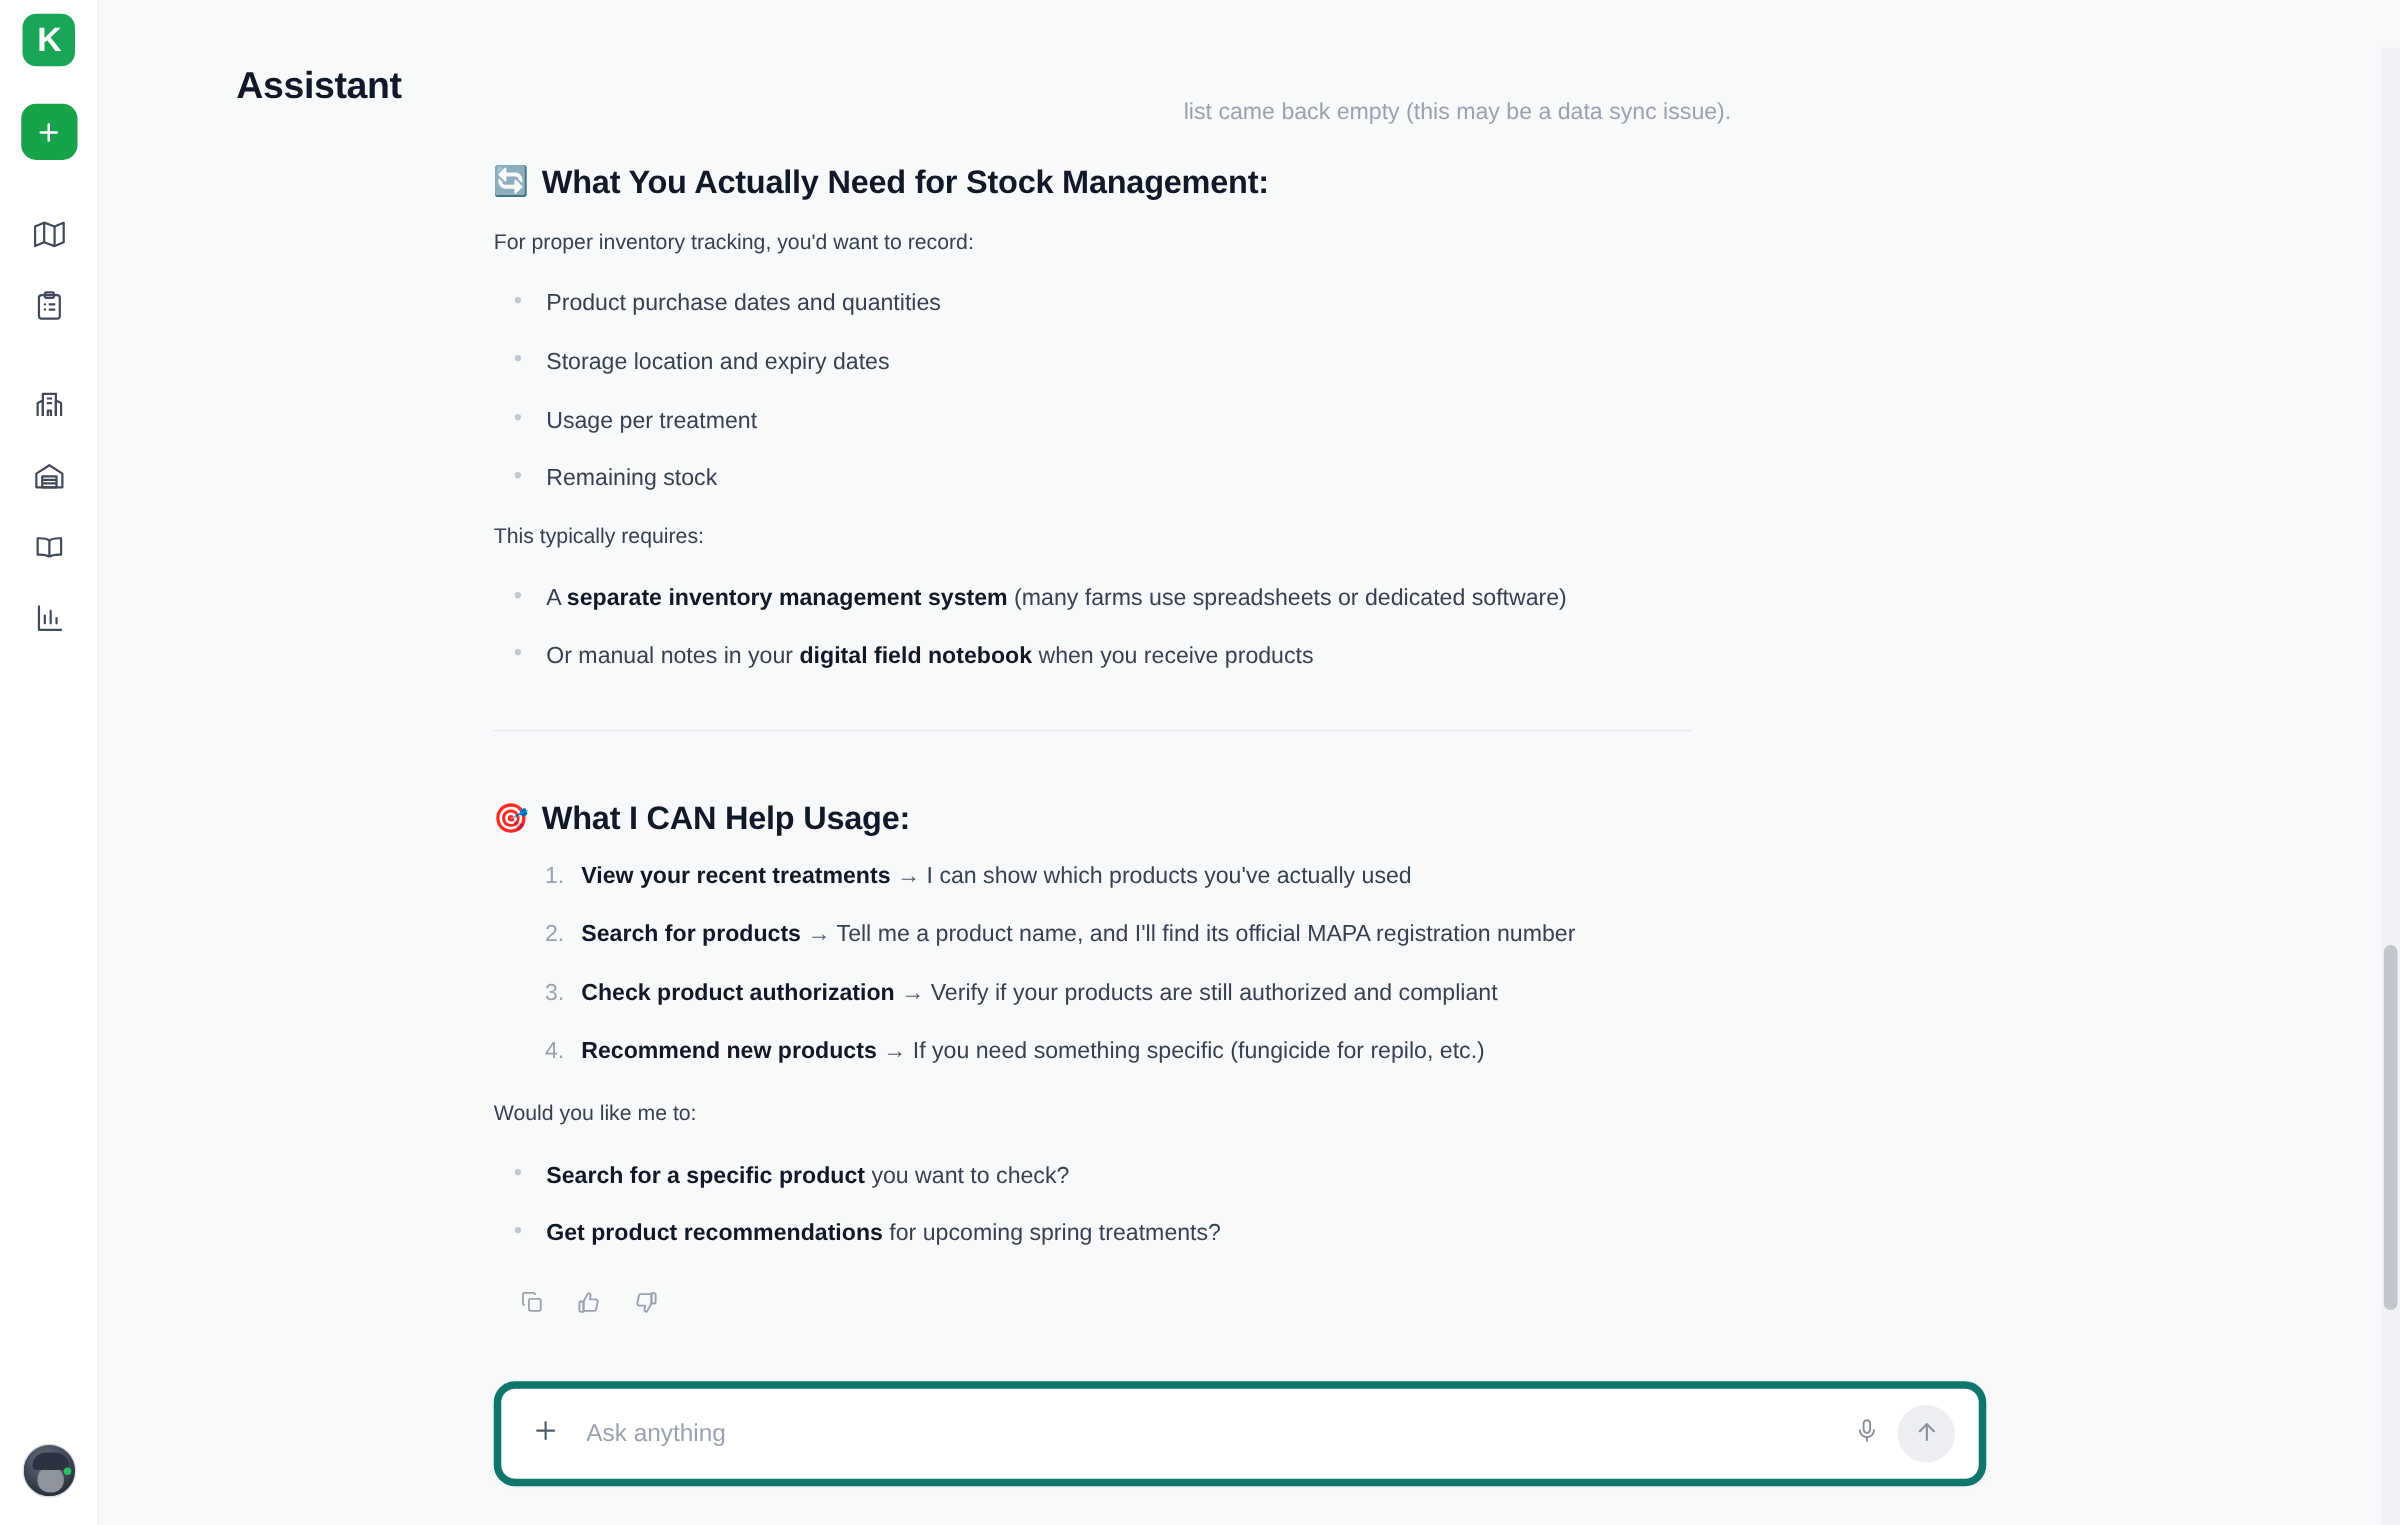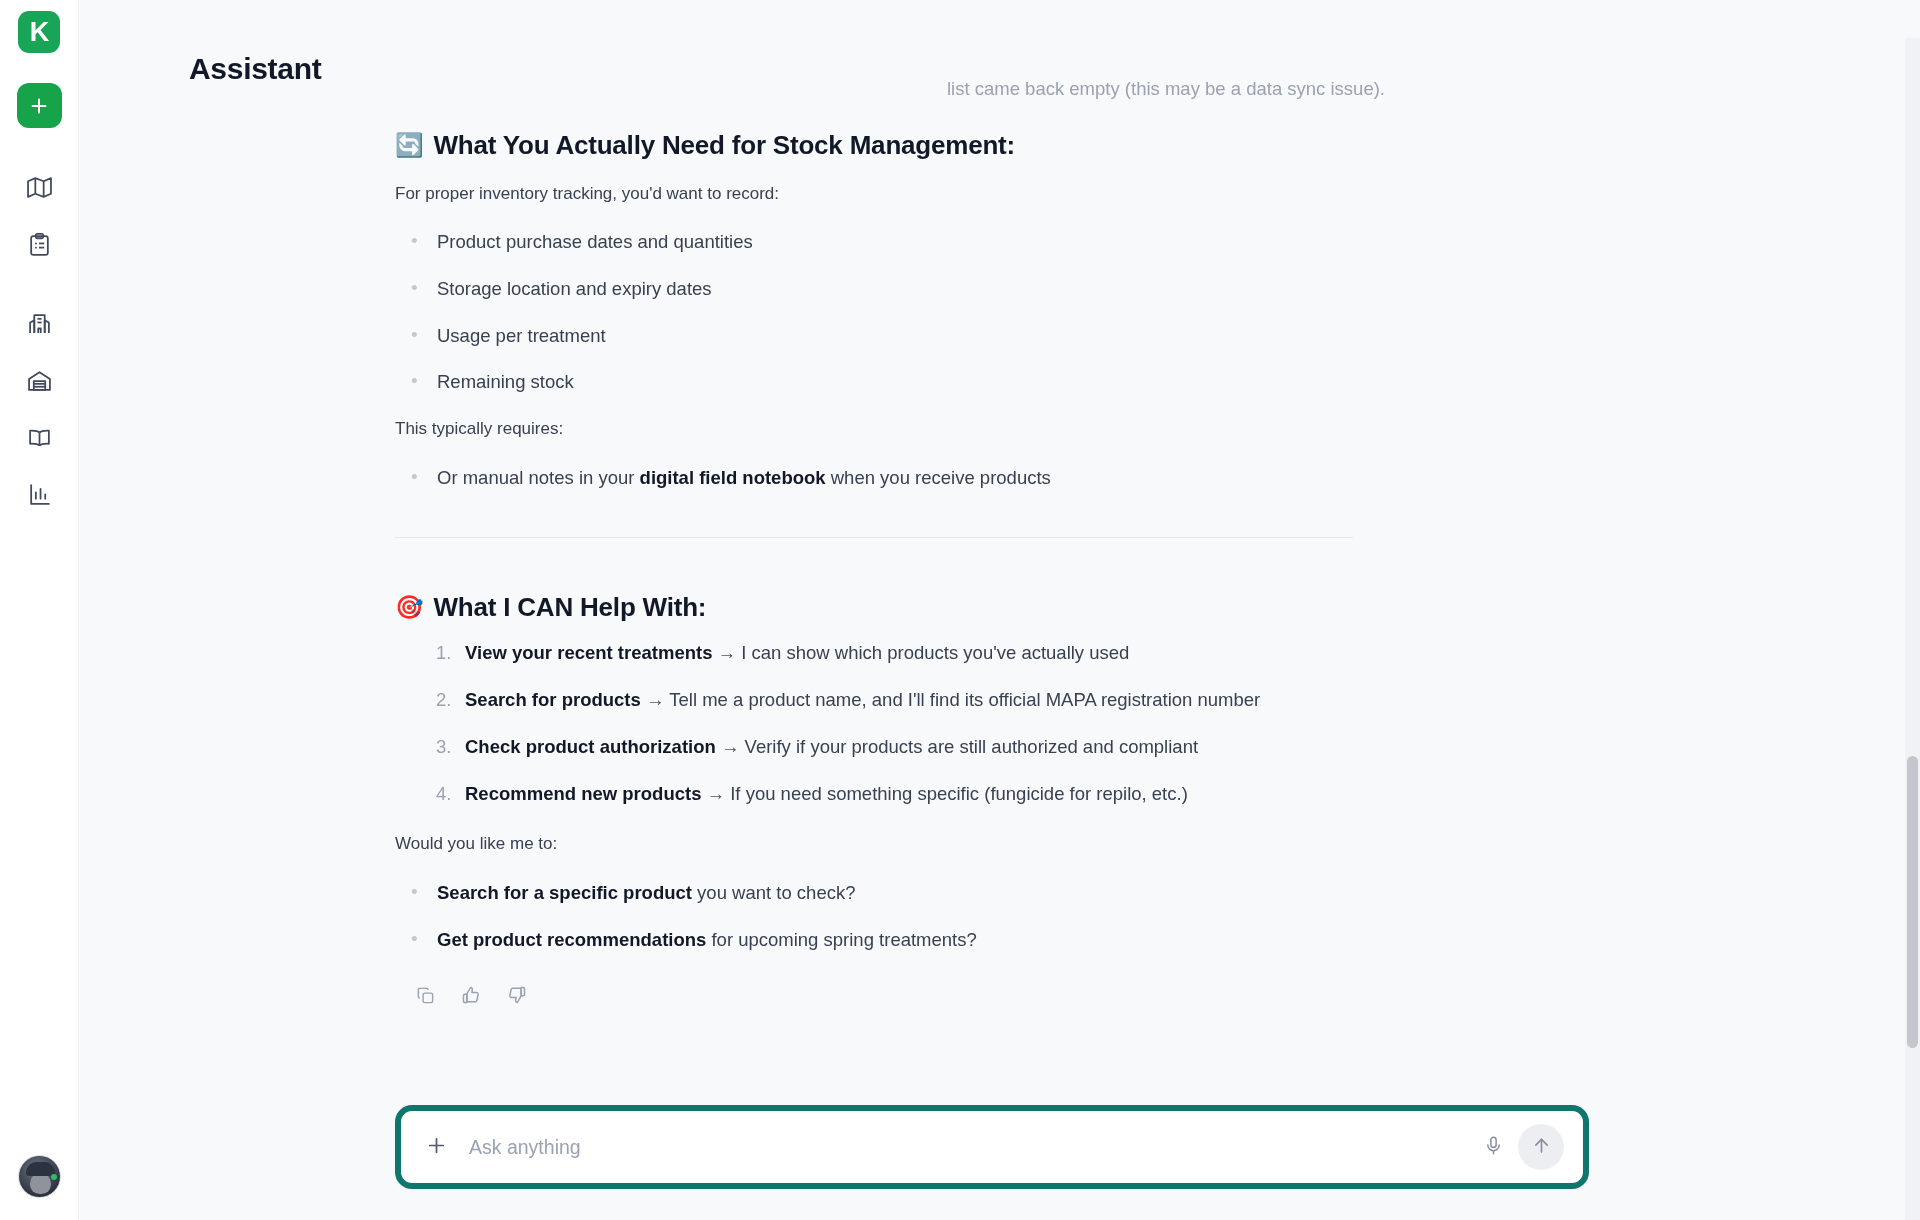--- a/index.html
+++ b/index.html
@@ -281,29 +281,32 @@
           <li>Product purchase dates and quantities</li>
           <li>Storage location and expiry dates</li>
           <li>Usage per treatment</li>
           <li>Remaining stock</li>
         </ul>
 
         <p class="body">This typically requires:</p>
 
         <ul class="bul">
           <li>
+            <span>A </span><b>separate inventory management system</b><span> (many farms use spreadsheets or dedicated software)</span>
+          </li>
+          <li>
             <span>Or manual notes in your </span><b>digital field notebook</b><span> when you receive products</span>
           </li>
         </ul>
 
         <hr class="sep">
 
         <h2 class="section" style="margin-top:54px">
           <span class="emoji">🎯</span>
-          <span>What I CAN Help With:</span>
+          <span>What I CAN Help Usage:</span>
         </h2>
 
         <ol class="num">
           <li>
             <b>View your recent treatments</b><span class="arrow"> → </span><span>I can show which products you've actually used</span>
           </li>
           <li>
             <b>Search for products</b><span class="arrow"> → </span><span>Tell me a product name, and I'll find its official MAPA registration number</span>
           </li>
           <li>

